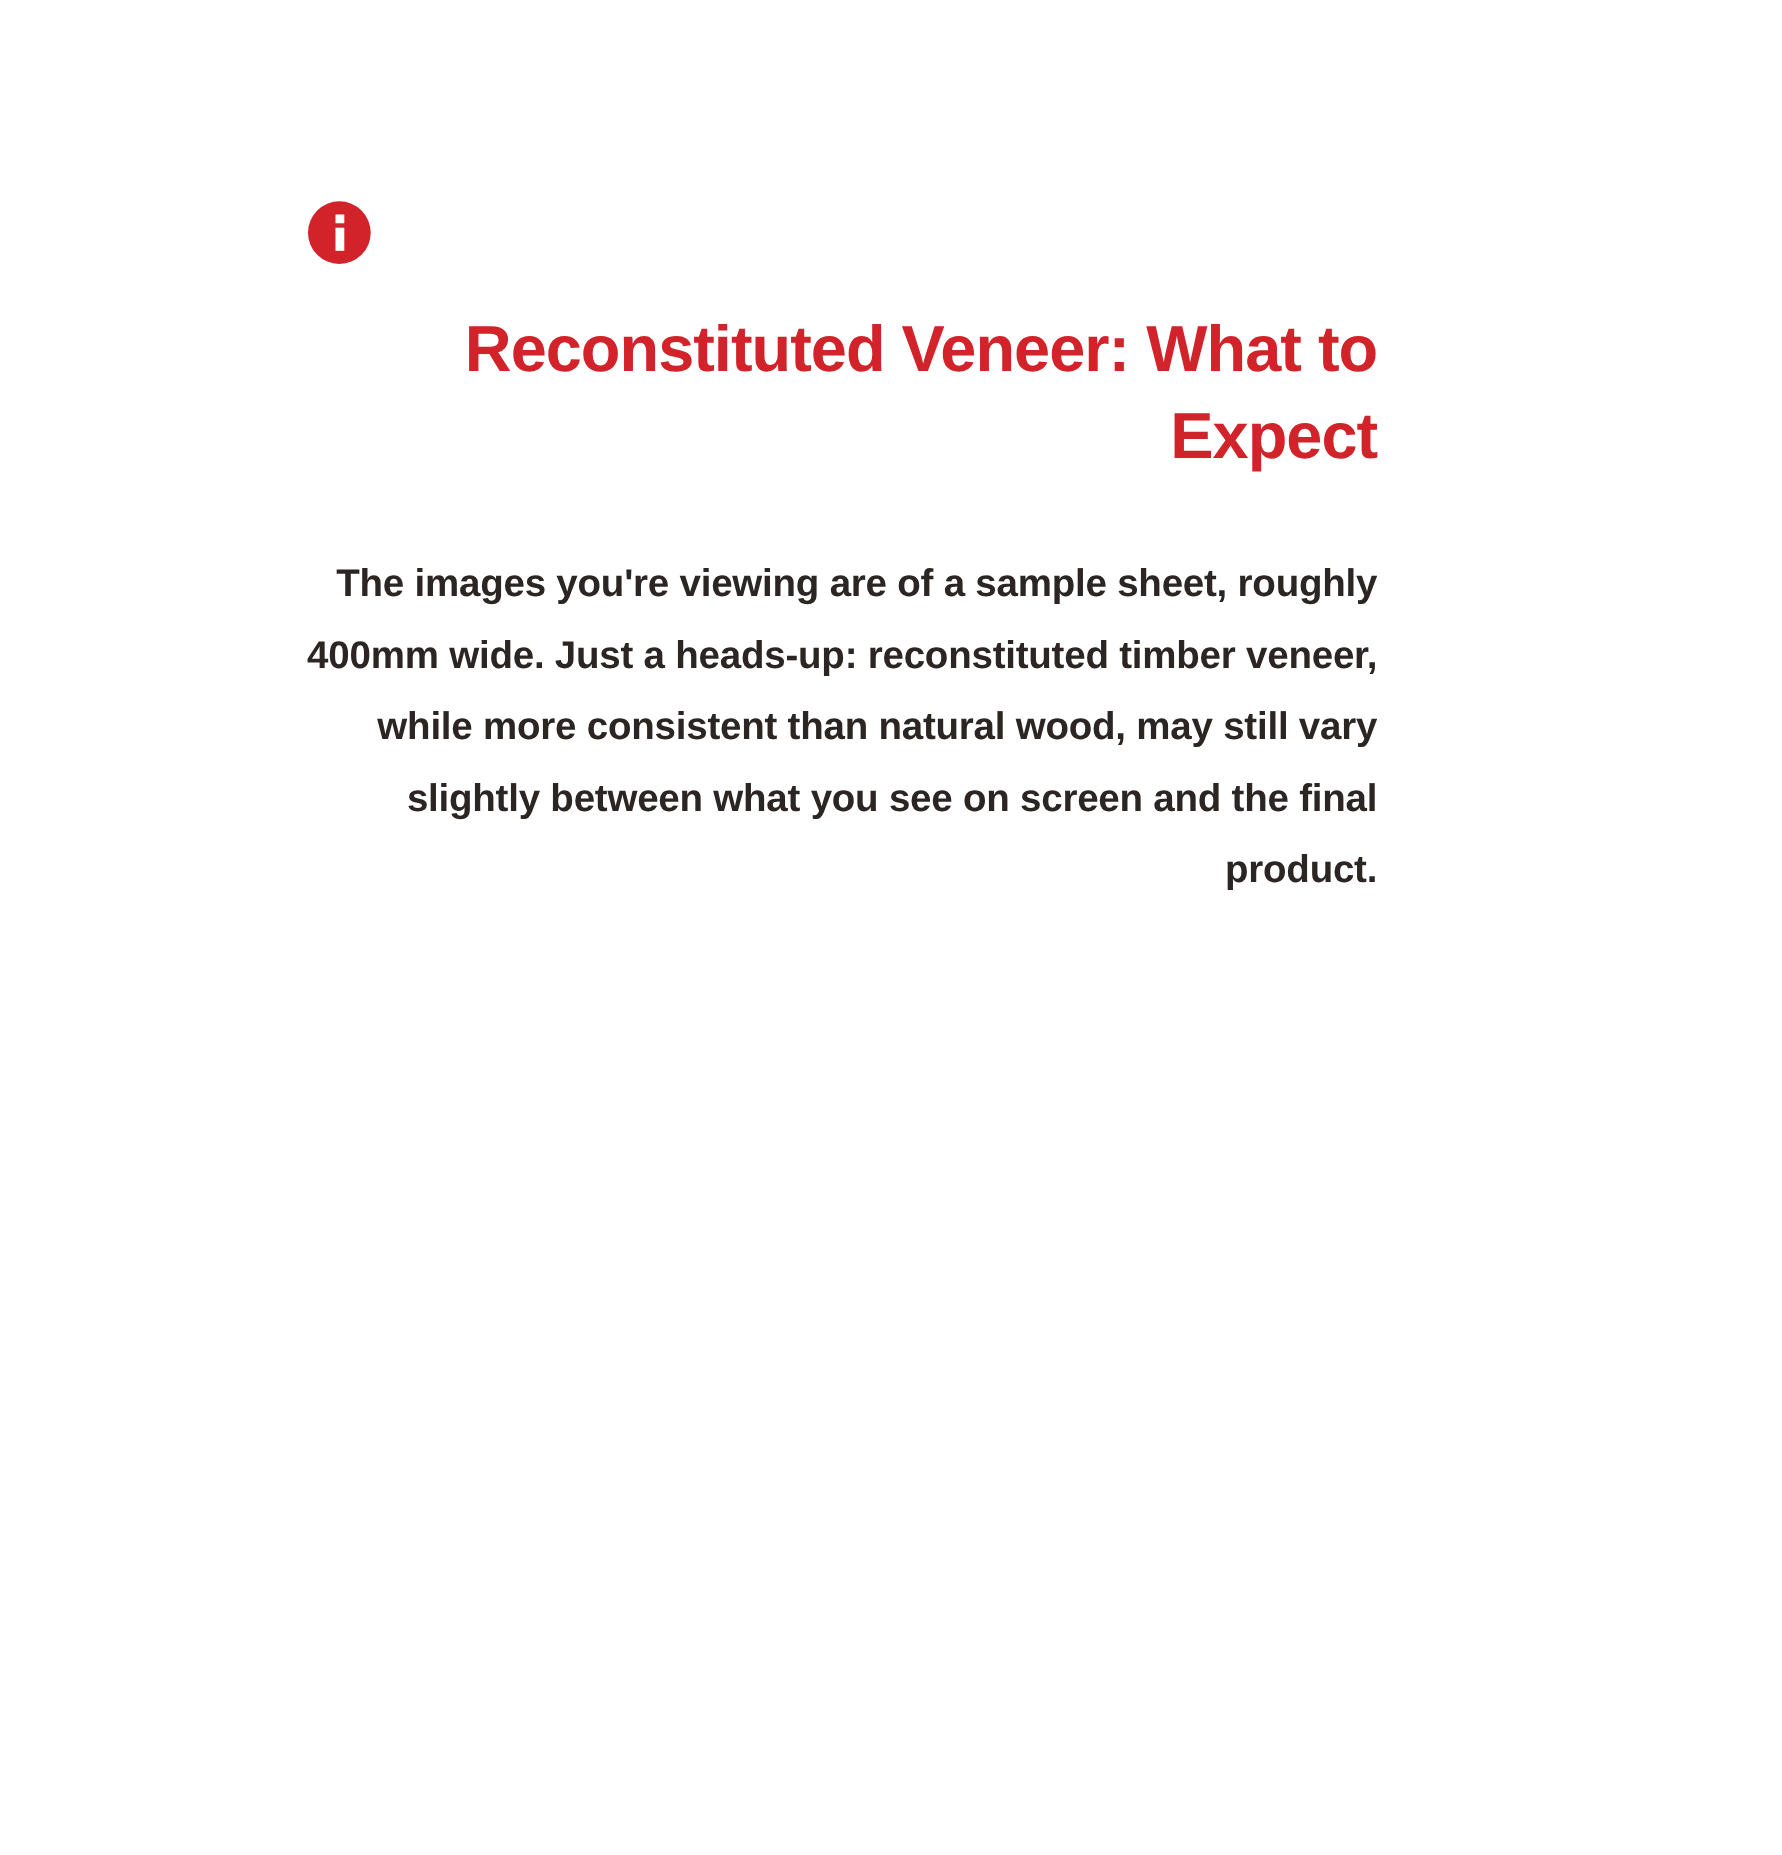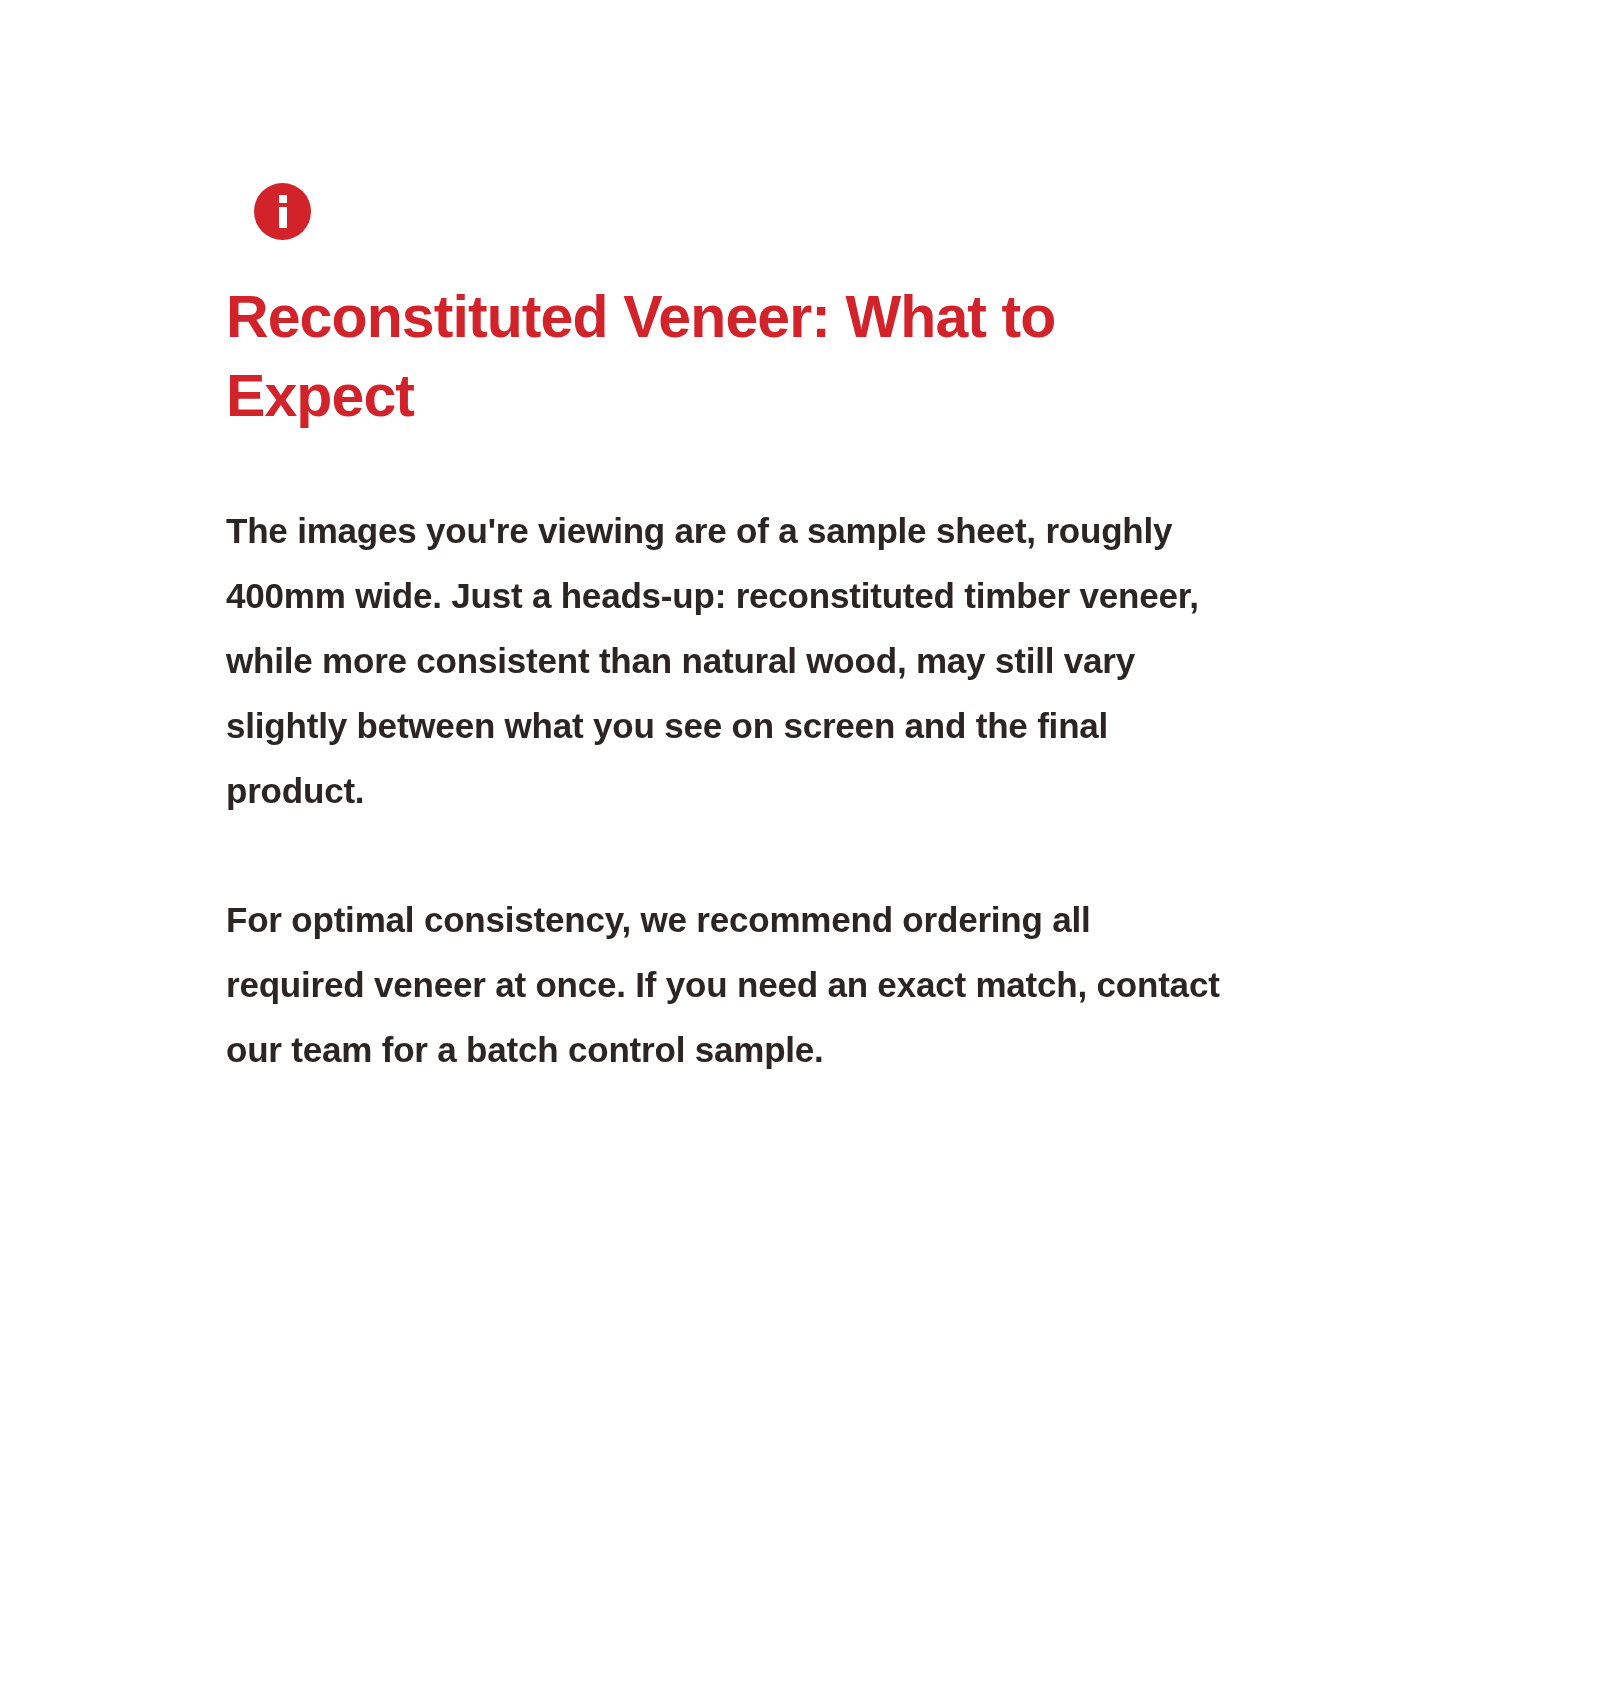--- a/index.html
+++ b/index.html
@@ -18,23 +18,24 @@
   .page {
     position: relative;
     width: 1620px;
     height: 1686px;
     background: #ffffff;
     box-sizing: border-box;
   }
 
   .panel {
     position: absolute;
-    left: 226px;
+    left: 252px;
     top: 150px;
     width: 1010px;
+    text-align: right;
   }
 
   
   .info-icon {
     width: 57px;
     height: 57px;
     border-radius: 50%;
     background: #d2232a;
     position: relative;
     display: block;
@@ -97,17 +98,16 @@
 
     <div class="info-icon">
       <span class="dot"></span>
       <span class="stem"></span>
     </div>
 
     <h1 class="heading">Reconstituted Veneer: What to Expect</h1>
 
     <div class="body-copy">
       <p>The images you're viewing are of a sample sheet, roughly 400mm wide. Just a heads-up: reconstituted timber veneer, while more consistent than natural wood, may still vary slightly between what you see on screen and the final product.</p>
-      <p>For optimal consistency, we recommend ordering all required veneer at once. If you need an exact match, contact our team for a batch control sample.</p>
     </div>
 
   </div>
 </div>
 
 </body></html>

